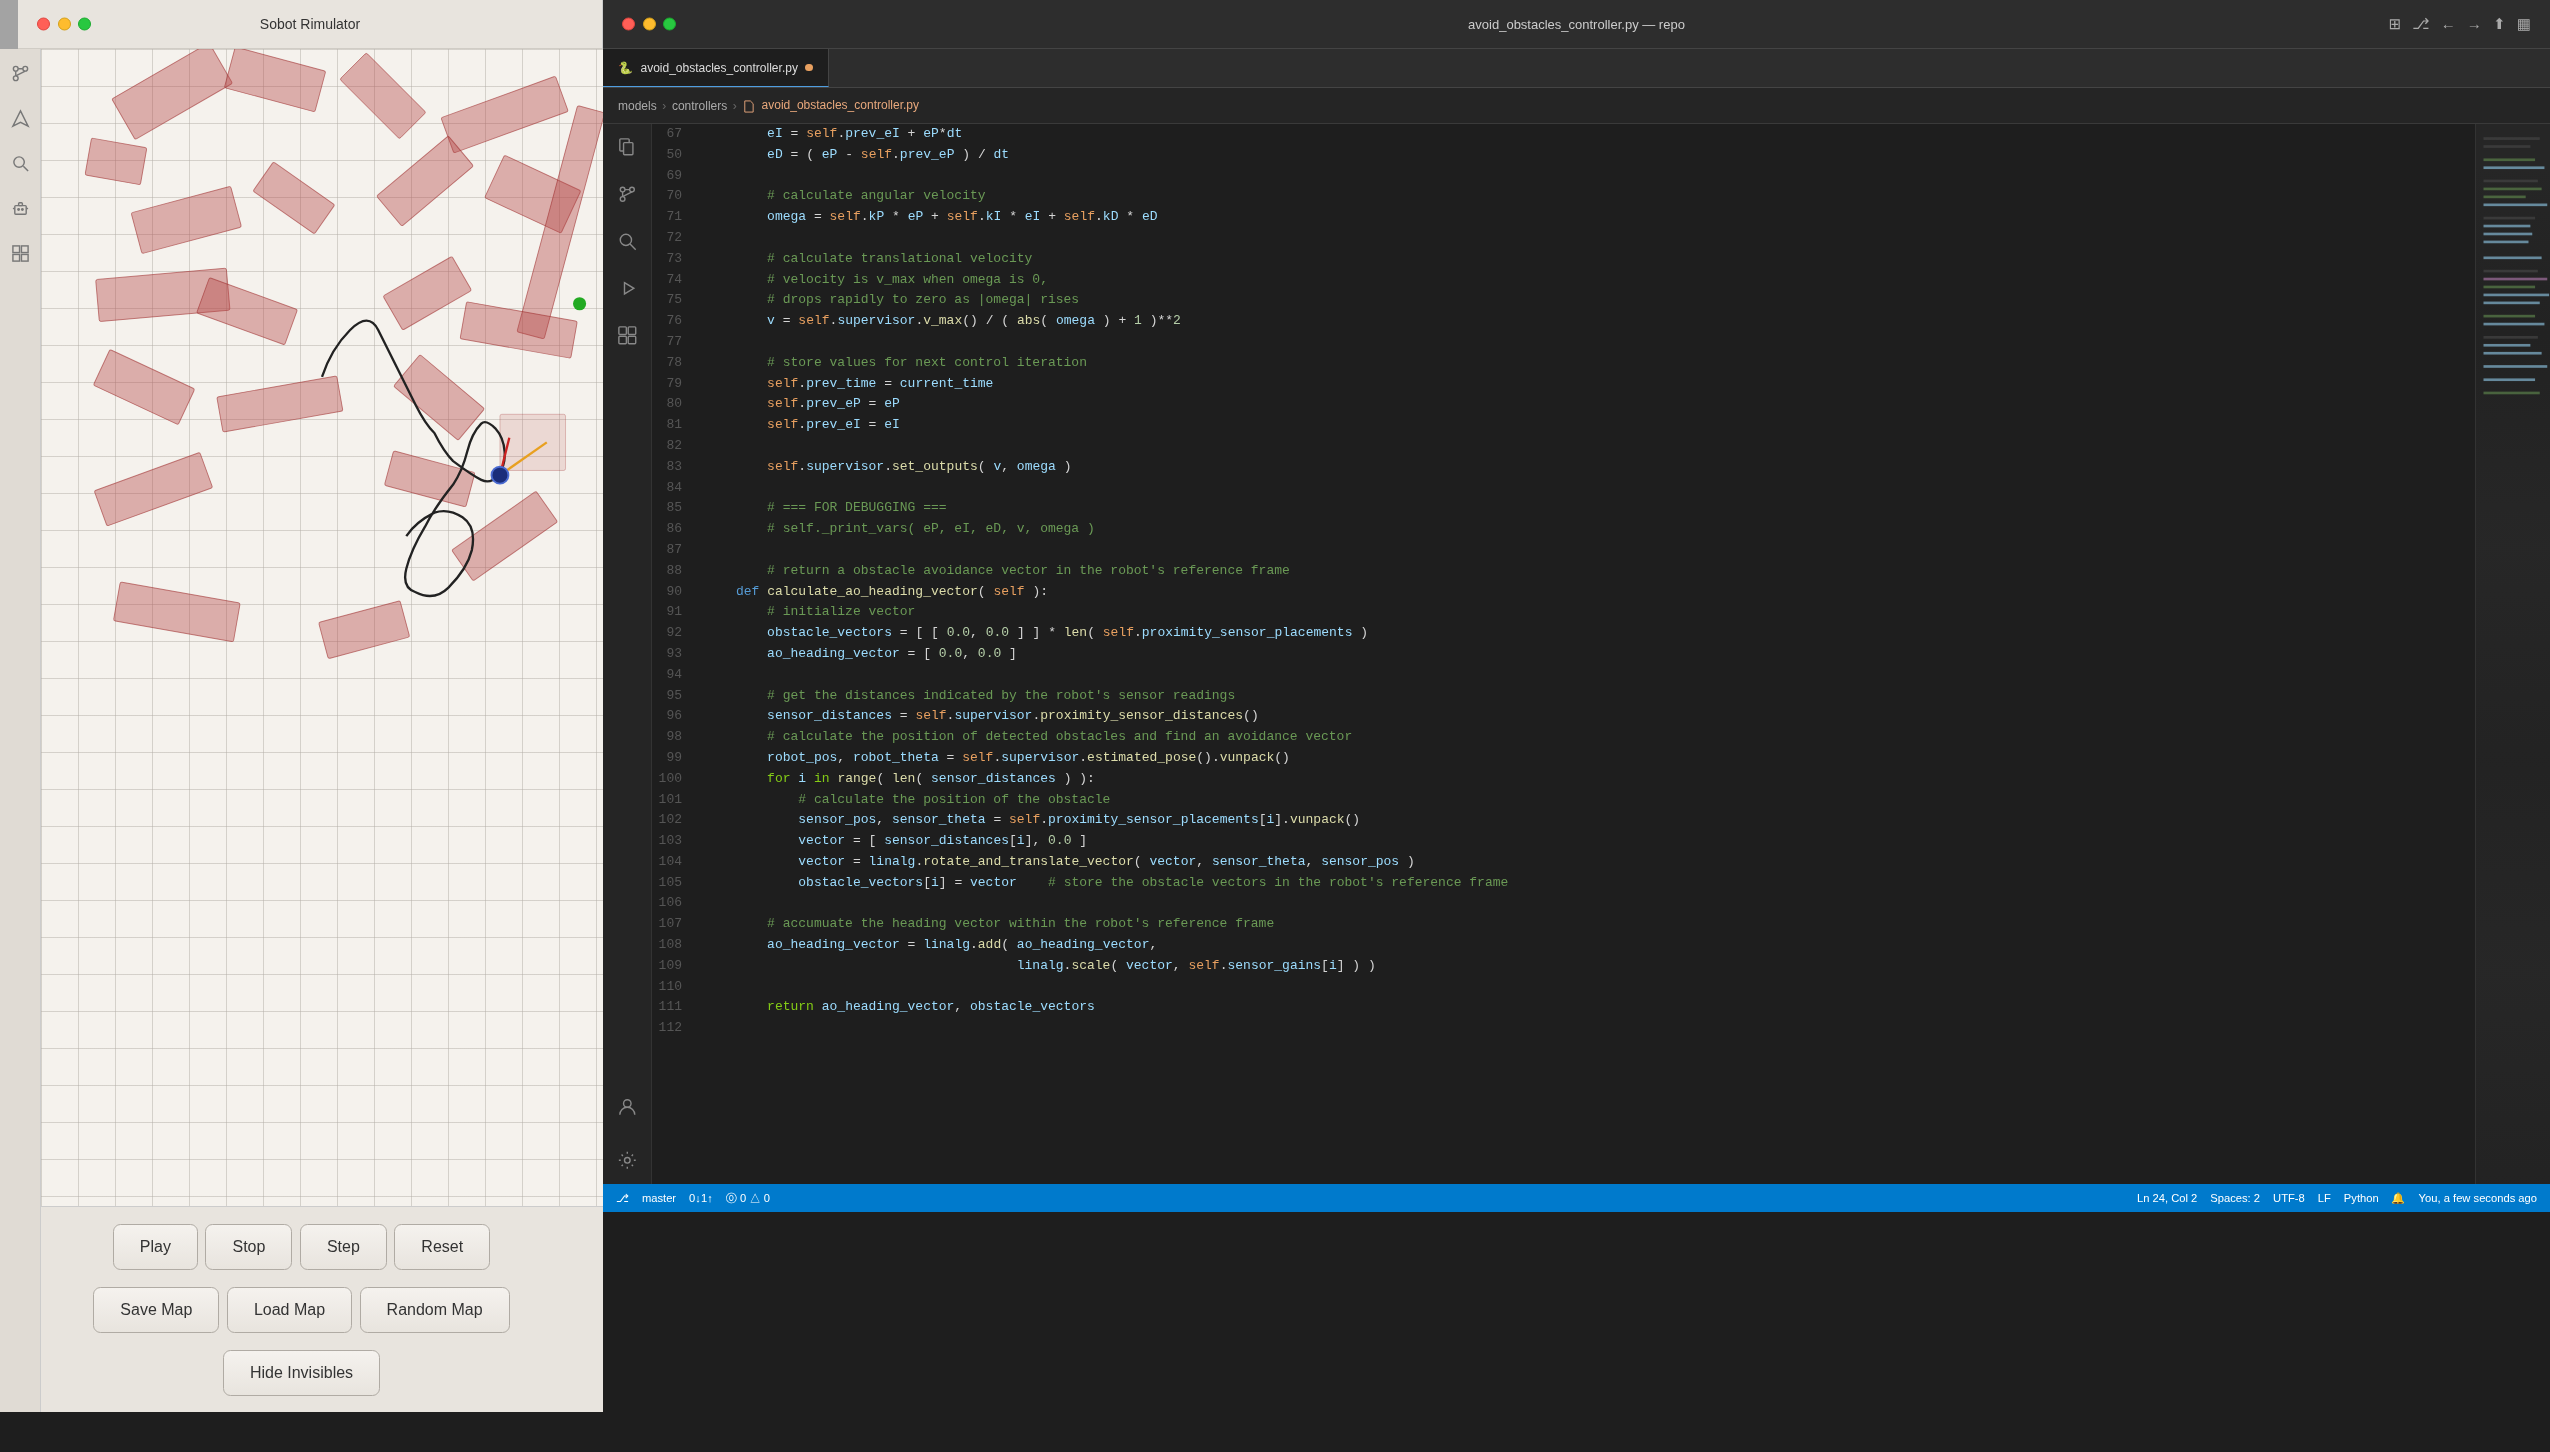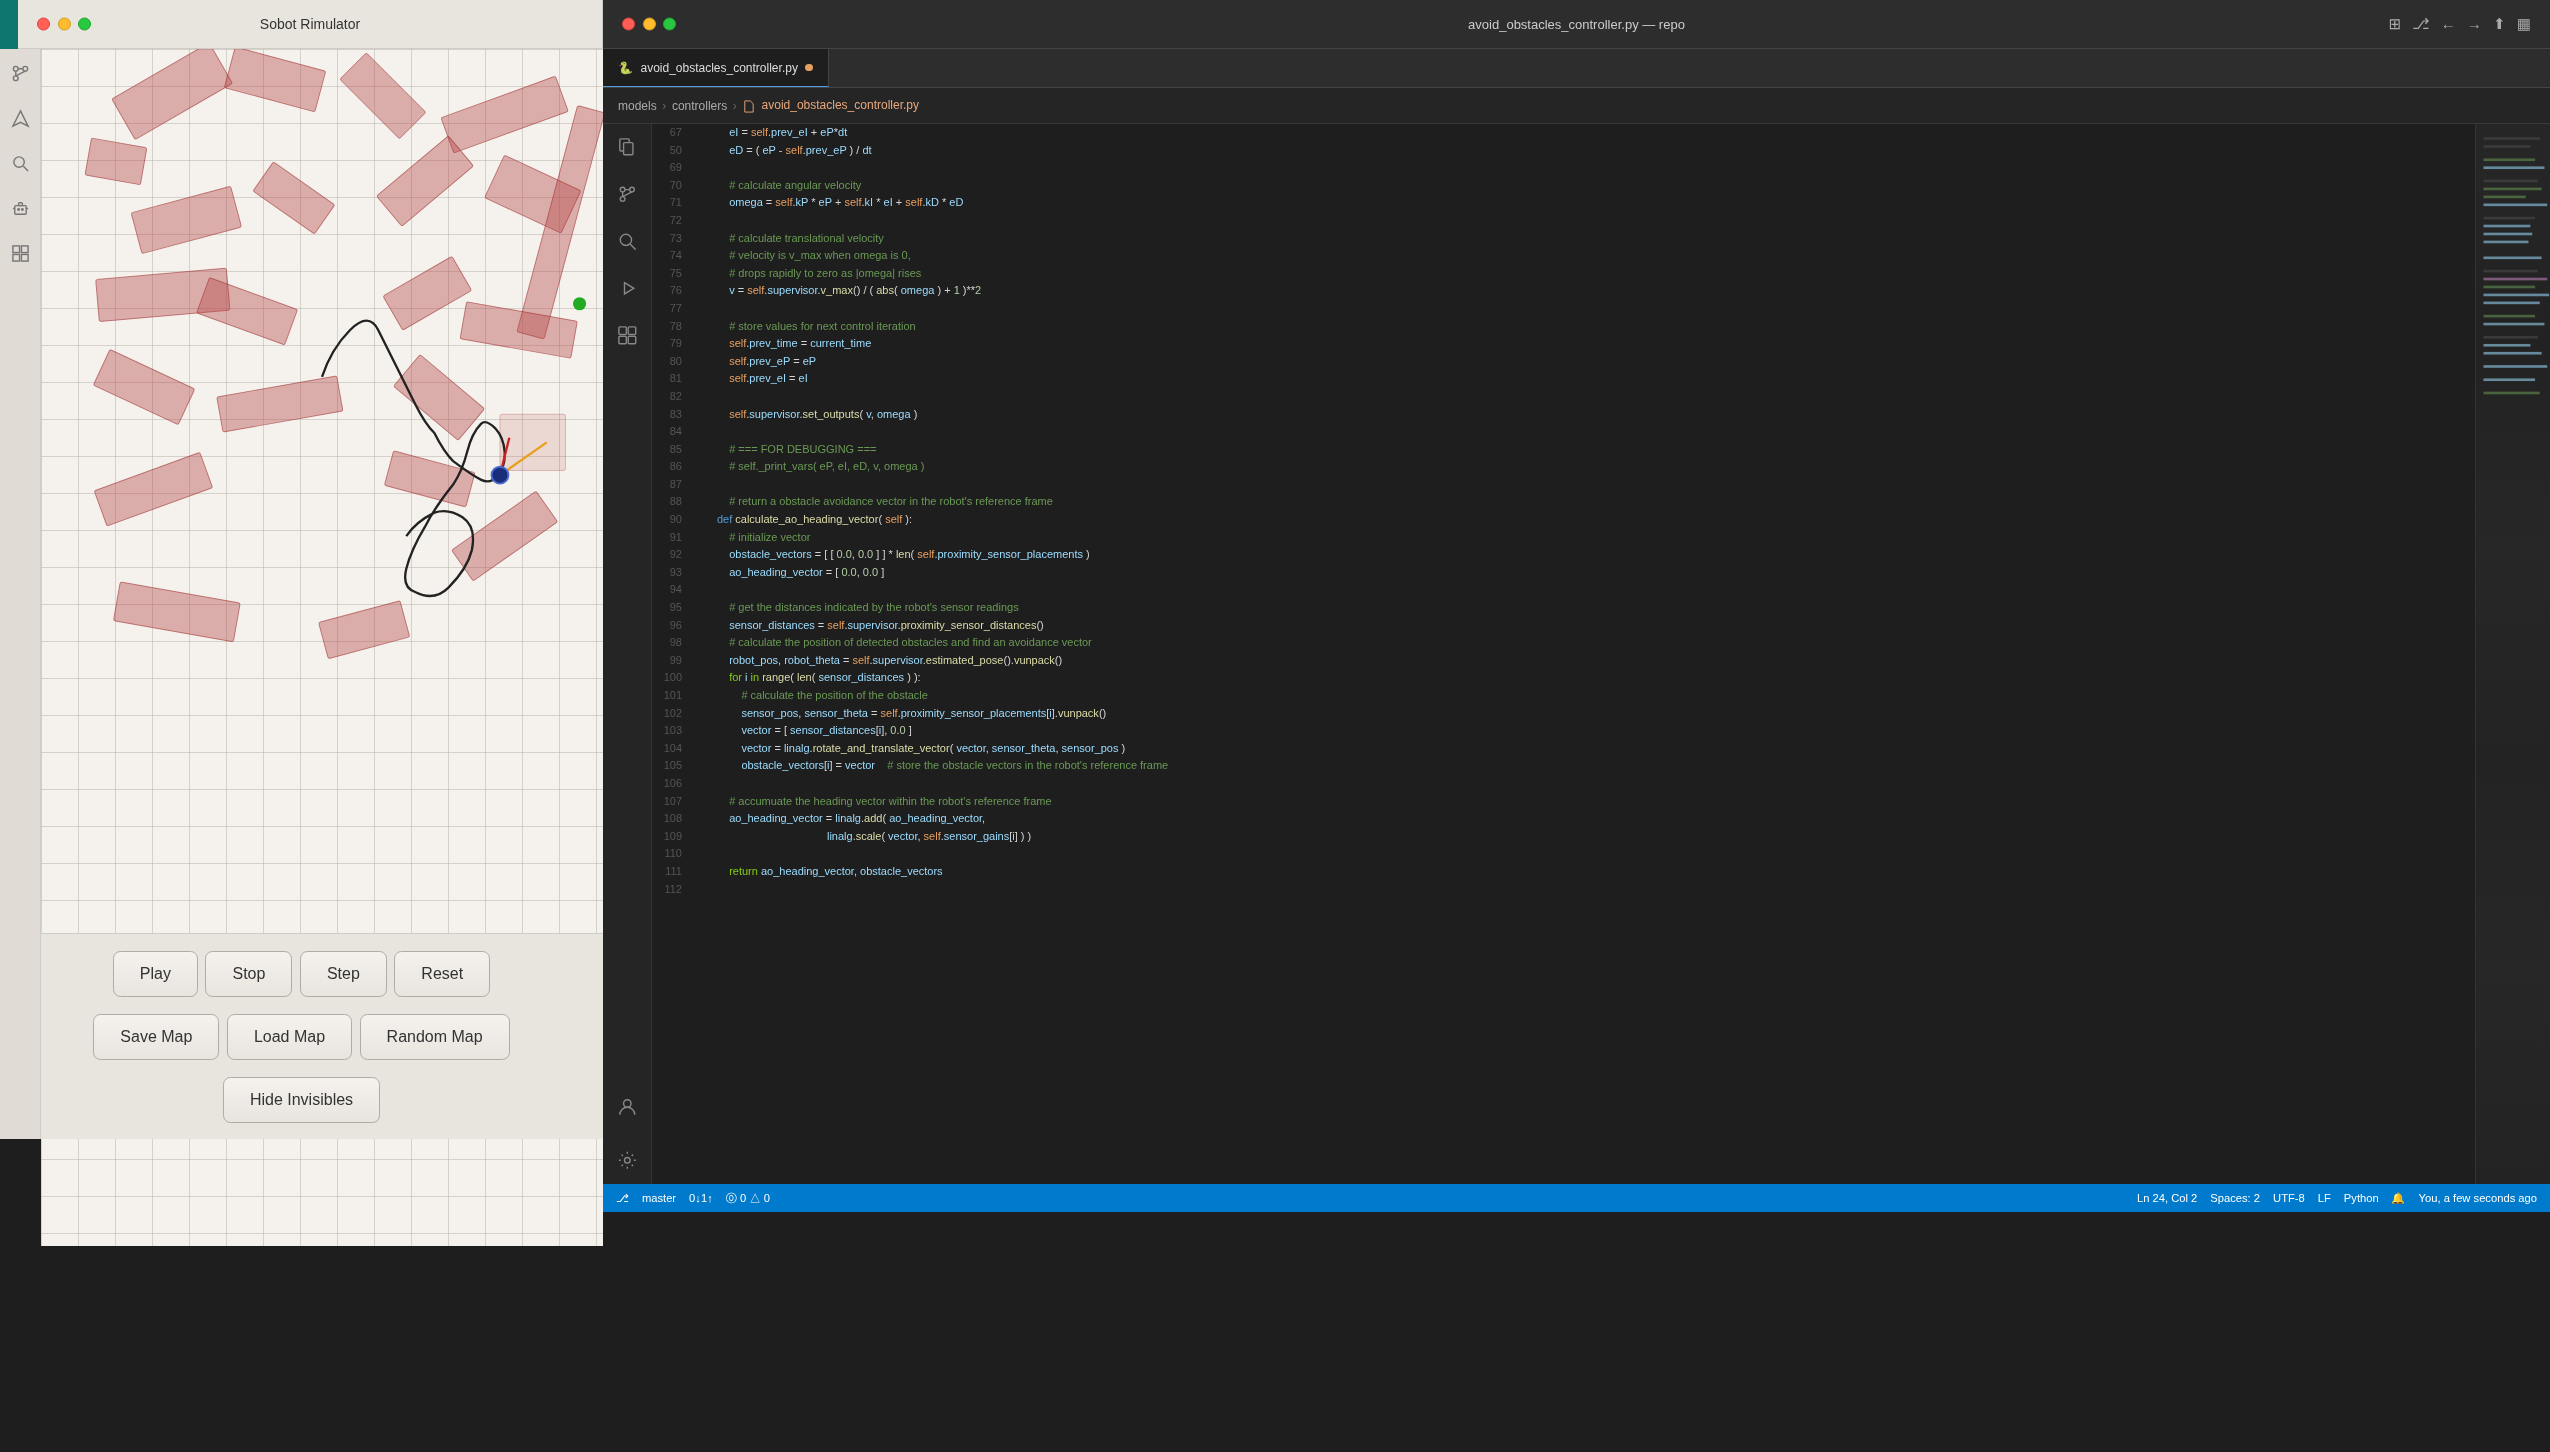--- a/index.html
+++ b/index.html
@@ -9,22 +9,22 @@
       display: flex;
       flex-direction: row;
       font-family: -apple-system, BlinkMacSystemFont, 'Helvetica Neue', Arial, sans-serif;
       overflow: hidden;
       background: #1e1e1e;
     }
 
     
     .simulator-panel {
       width: 603px;
-      height: 1139px;
-      background: #0f766e;
+      height: 1412px;
+      background: #a3a3a3;
       display: flex;
       flex-direction: column;
       position: relative;
       border-right: 0.9px solid #ccc;
       padding-left: 18px;
     }
 
     .title-bar {
       height: 49px;
       background: #e8e4de;
@@ -272,22 +272,22 @@
     .code-area {
       flex: 1;
       background: #1e1e1e;
       overflow: auto;
       position: relative;
     }
 
     .code-table {
       width: 100%;
       border-collapse: collapse;
-      font-family: Liberation Sans, sans-serif;
-      font-size: 11px;
+      font-family: Liberation Mono, monospace;
+      font-size: 13px;
       line-height: 1.6;
     }
 
     .line-num {
       width: 49px;
       text-align: right;
       padding-right: 19px;
       color: #555;
       user-select: none;
       vertical-align: top;

